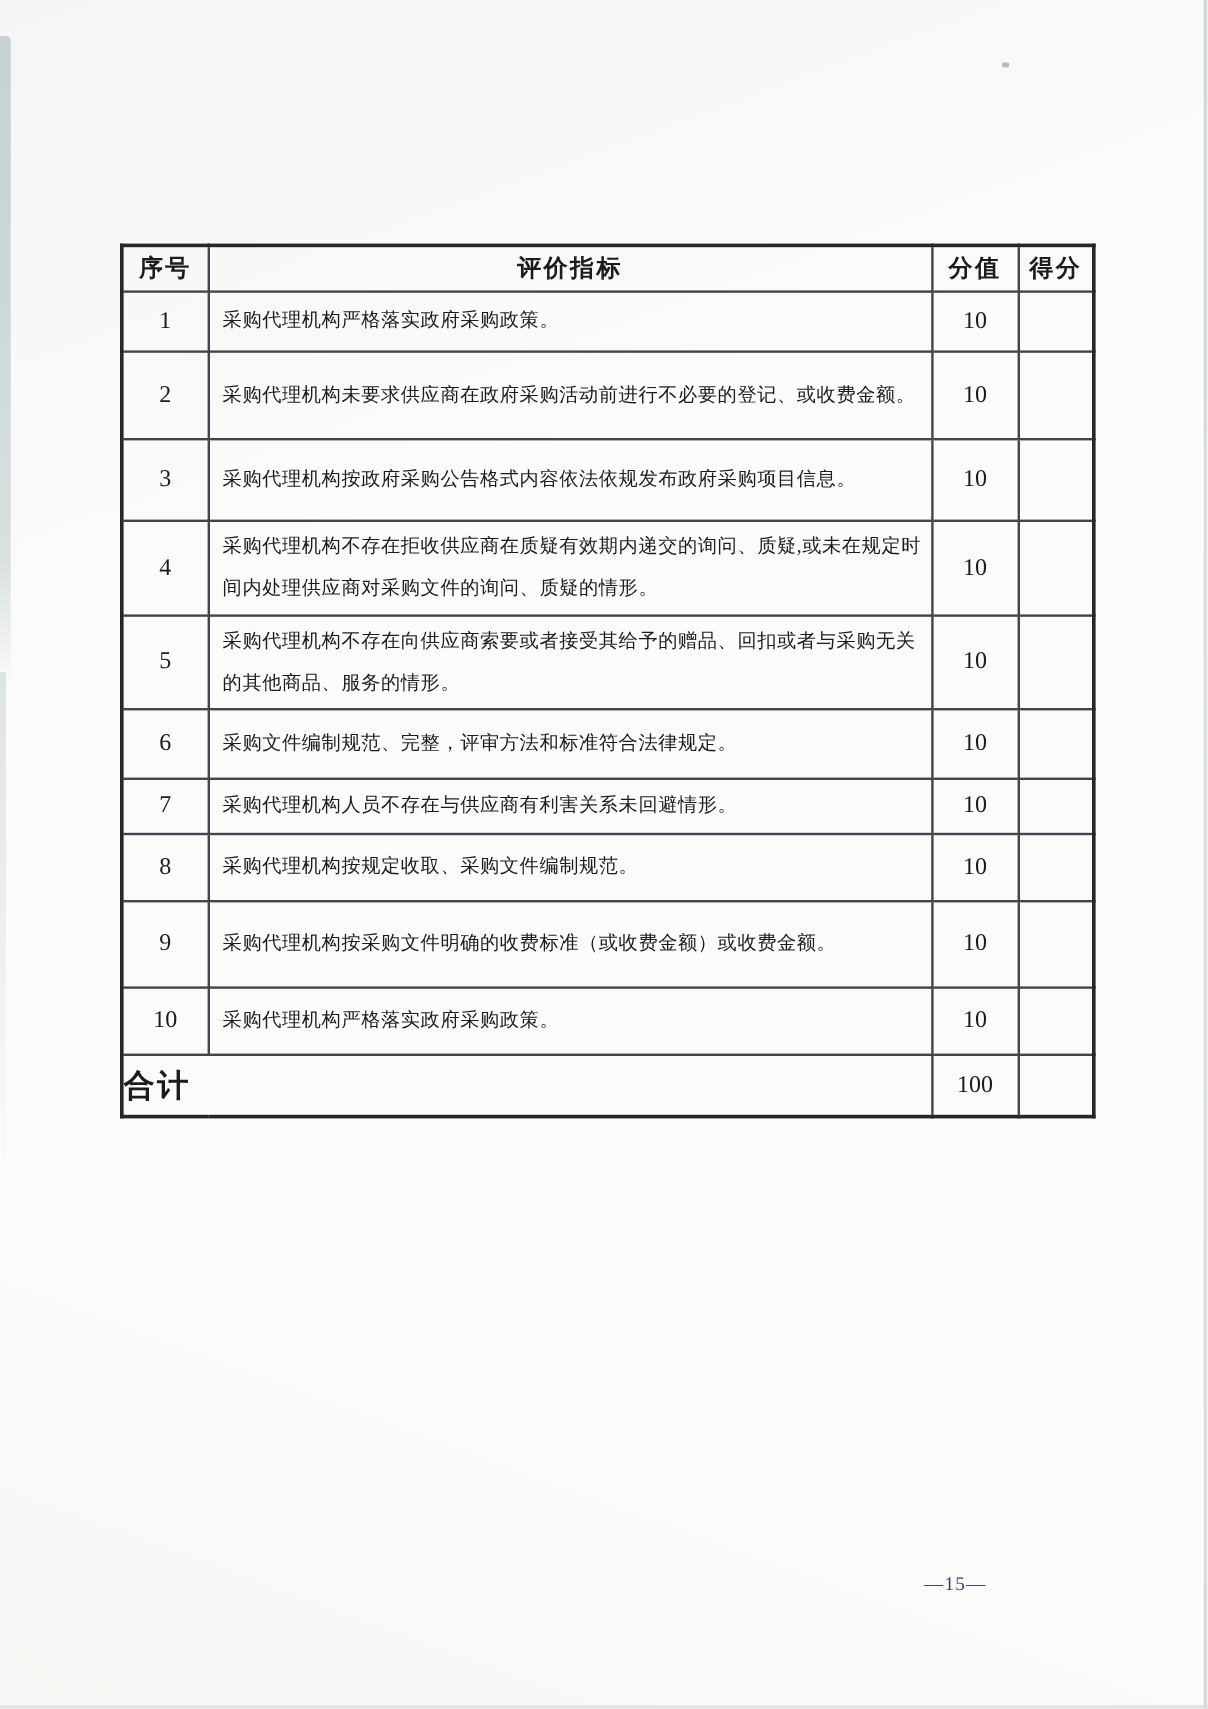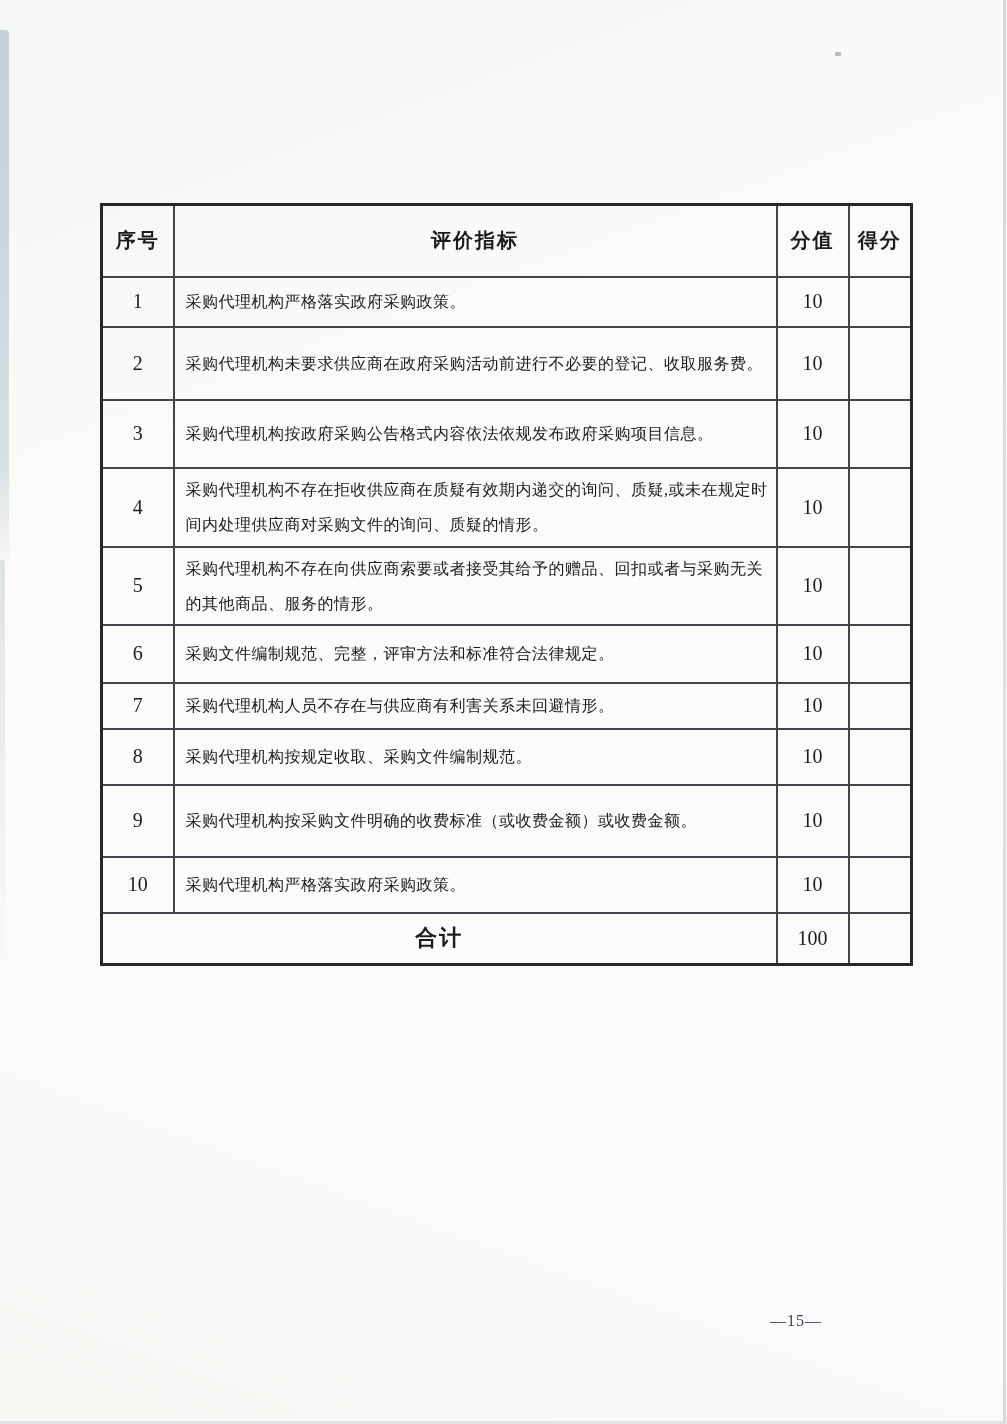--- a/index.html
+++ b/index.html
@@ -73,21 +73,21 @@
     padding:2px 2px 2px 11px !important;
     text-align:left;
     letter-spacing:0.5px;
   }
   .c-score{
     text-align:center;font-size:20px;
     font-family:"Liberation Serif","DejaVu Serif",serif;
   }
   .total-label{
     font-family:"Liberation Sans","DejaVu Sans",sans-serif;
-    font-weight:700;font-size:22px;text-align:center;letter-spacing:2px;
+    font-weight:700;font-size:26px;letter-spacing:2px;
   }
   .page-number{
     position:absolute;left:770px;top:1312px;
     font-size:16px;letter-spacing:1px;
     color:#39406a;
     font-family:"Liberation Serif","DejaVu Serif",serif;
   }
 </style>
 </head>
 <body>
@@ -103,37 +103,37 @@
   <table class="eval-table">
     <colgroup>
       <col style="width:72px">
         <col style="width:603px">
         <col style="width:72px">
         <col style="width:63px">
     </colgroup>
 
     <tbody>
 
-    <tr style="height:72px">
+    <tr style="height:38px">
       <td class="hei">序号</td>
       <td class="hei">评价指标</td>
       <td class="hei">分值</td>
       <td class="hei">得分</td>
     </tr>
 
     <tr style="height:50px">
       <td class="c-no">1</td>
       <td class="c-ind">采购代理机构严格落实政府采购政策。</td>
       <td class="c-score">10</td>
       <td class="c-score"></td>
     </tr>
 
     <tr style="height:73px">
       <td class="c-no">2</td>
-      <td class="c-ind">采购代理机构未要求供应商在政府采购活动前进行不必要的登记、收取服务费。</td>
+      <td class="c-ind">采购代理机构未要求供应商在政府采购活动前进行不必要的登记、或收费金额。</td>
       <td class="c-score">10</td>
       <td class="c-score"></td>
     </tr>
 
     <tr style="height:68px">
       <td class="c-no">3</td>
       <td class="c-ind">采购代理机构按政府采购公告格式内容依法依规发布政府采购项目信息。</td>
       <td class="c-score">10</td>
       <td class="c-score"></td>
     </tr>

